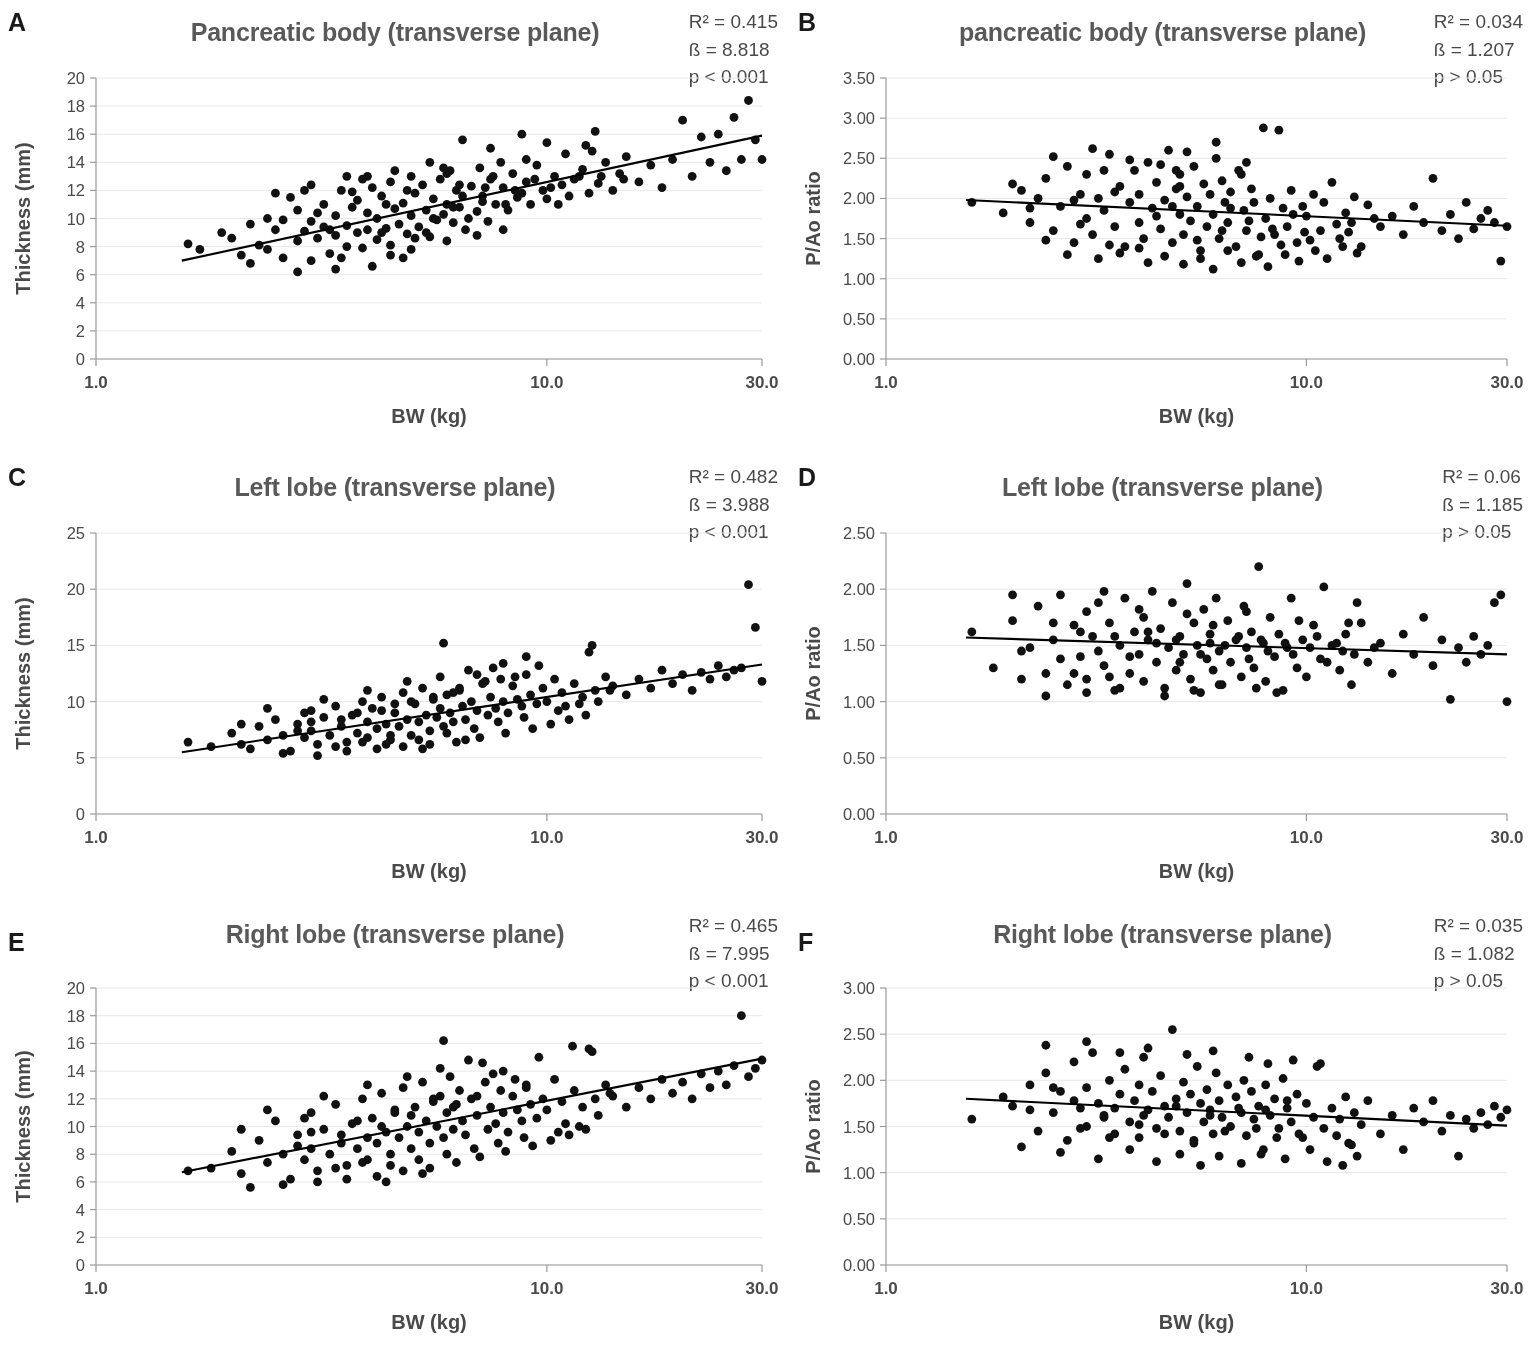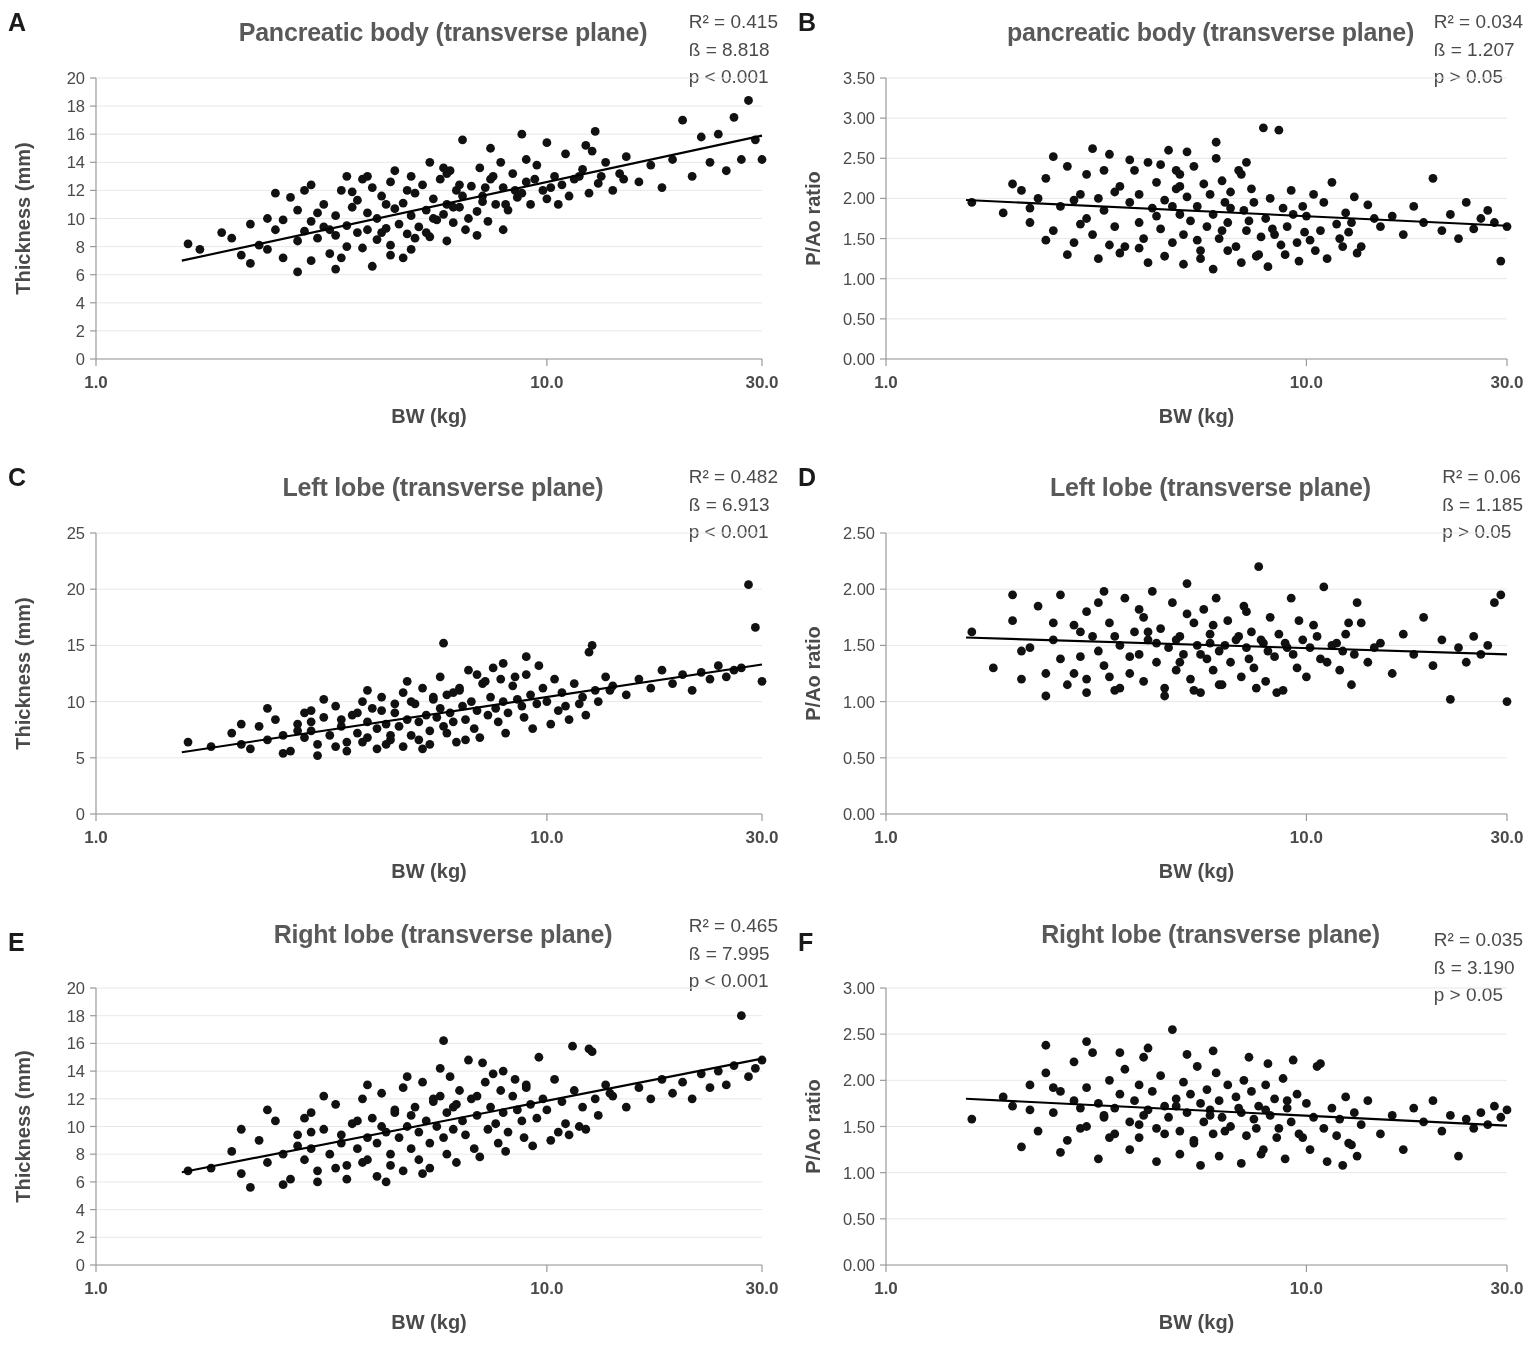--- a/index.html
+++ b/index.html
@@ -36,21 +36,20 @@
   }
   .panel-title {
     position: absolute;
     top: 18px;
     width: 100%;
     text-align: center;
     font-size: 25px;
     font-weight: bold;
     color: #595959;
     letter-spacing: -0.2px;
-    margin-left: 48px;
   }
   .stats {
     position: absolute;
     top: 8px;
     right: 12px;
     font-size: 19px;
     line-height: 1.45;
     color: #4a4a4a;
     text-align: left;
   }
@@ -496,21 +495,21 @@
           <text x="0" y="0" text-anchor="middle" class="axis-label" transform="translate(30,218.5) rotate(-90)">P/Ao ratio</text>
         </svg>
     </div>
   </div>
 
   <div class="panel">
     <div class="panel-letter">C</div>
     <div class="panel-title">Left lobe (transverse plane)</div>
     <div class="stats">
       <div>R² = 0.482</div>
-      <div>ß = 6.913</div>
+      <div>ß = 3.988</div>
       <div class="pital">p &lt; 0.001</div>
     </div>
     <div class="plotwrap">
       <svg width="790" height="455">
           <line x1="96" x2="762" y1="359" y2="359" stroke="#e8e8e8" stroke-width="1"></line>
           <line x1="96" x2="762" y1="302.8" y2="302.8" stroke="#e8e8e8" stroke-width="1"></line>
           <line x1="96" x2="762" y1="246.6" y2="246.6" stroke="#e8e8e8" stroke-width="1"></line>
           <line x1="96" x2="762" y1="190.4" y2="190.4" stroke="#e8e8e8" stroke-width="1"></line>
           <line x1="96" x2="762" y1="134.2" y2="134.2" stroke="#e8e8e8" stroke-width="1"></line>
           <line x1="96" x2="762" y1="78" y2="78" stroke="#e8e8e8" stroke-width="1"></line>
@@ -1071,23 +1070,23 @@
           <line x1="181.81618508053467" y1="262.205" x2="762" y2="148.635" stroke="#000000" stroke-width="2.1"></line>
           <text x="429" y="419" text-anchor="middle" class="axis-label">BW (kg)</text>
           <text x="0" y="0" text-anchor="middle" class="axis-label" transform="translate(30,216.5) rotate(-90)">Thickness (mm)</text>
         </svg>
     </div>
   </div>
 
   <div class="panel">
     <div class="panel-letter" style="top:18px;">F</div>
     <div class="panel-title" style="top:10px;">Right lobe (transverse plane)</div>
-    <div class="stats" style="top:16px;">
+    <div class="stats" style="top:2px;">
       <div>R² = 0.035</div>
-      <div>ß = 3.190</div>
+      <div>ß = 1.082</div>
       <div class="pital">p &gt; 0.05</div>
     </div>
     <div class="plotwrap">
       <svg width="745" height="451">
           <line x1="96" x2="717" y1="355" y2="355" stroke="#e8e8e8" stroke-width="1"></line>
           <line x1="96" x2="717" y1="308.8333333333333" y2="308.8333333333333" stroke="#e8e8e8" stroke-width="1"></line>
           <line x1="96" x2="717" y1="262.6666666666667" y2="262.6666666666667" stroke="#e8e8e8" stroke-width="1"></line>
           <line x1="96" x2="717" y1="216.5" y2="216.5" stroke="#e8e8e8" stroke-width="1"></line>
           <line x1="96" x2="717" y1="170.33333333333334" y2="170.33333333333334" stroke="#e8e8e8" stroke-width="1"></line>
           <line x1="96" x2="717" y1="124.16666666666666" y2="124.16666666666666" stroke="#e8e8e8" stroke-width="1"></line>

